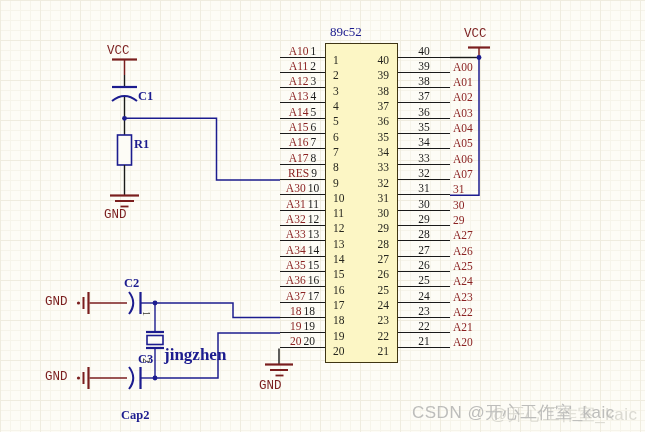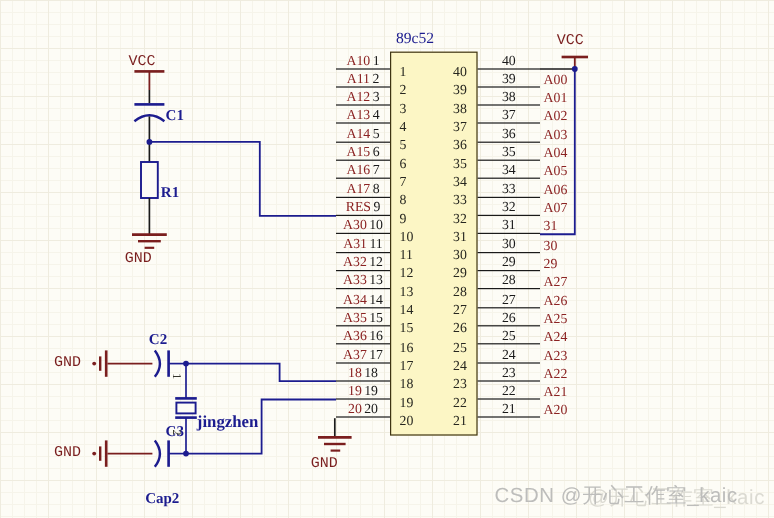--- a/index.html
+++ b/index.html
@@ -429,31 +429,31 @@
       <div class="inner-num">26</div>
       <div class="inner-num">25</div>
       <div class="inner-num">24</div>
       <div class="inner-num">23</div>
       <div class="inner-num">22</div>
       <div class="inner-num">21</div>
     </div>
 
   <div class="tag maroon" style="left:107px;top:44px;">VCC</div>
   <div class="tag navy" style="left:138px;top:89px;">C1</div>
-  <div class="tag navy" style="left:134px;top:153px;">R1</div>
+  <div class="tag navy" style="left:134px;top:137px;">R1</div>
   <div class="tag maroon" style="left:104px;top:208px;">GND</div>
 
   <div class="tag maroon" style="left:464px;top:27px;">VCC</div>
 
   <div class="tag maroon" style="left:45px;top:295px;">GND</div>
   <div class="tag maroon" style="left:45px;top:370px;">GND</div>
   <div class="tag navy" style="left:124px;top:276px;">C2</div>
   <div class="tag navy" style="left:138px;top:352px;">C3</div>
   <div class="tag navy" style="left:121px;top:408px;">Cap2</div>
-  <div class="tag navy" style="left:164px;top:345px;font-size:14px;">jingzhen</div>
+  <div class="tag navy" style="left:164px;top:345px;font-size:17px;">jingzhen</div>
   <div class="tag rot" style="left:144px;top:308px;">1</div>
   <div class="tag rot" style="left:144px;top:355px;">2</div>
   <div class="tag maroon" style="left:259px;top:379px;">GND</div>
 
   <div class="watermark ghost" style="left:490px;top:403px;">@开心工作室_kaic</div>
   <div class="watermark" style="left:412px;top:401px;">CSDN @开心工作室_kaic</div>
 
 </div>
 
 </body></html>

